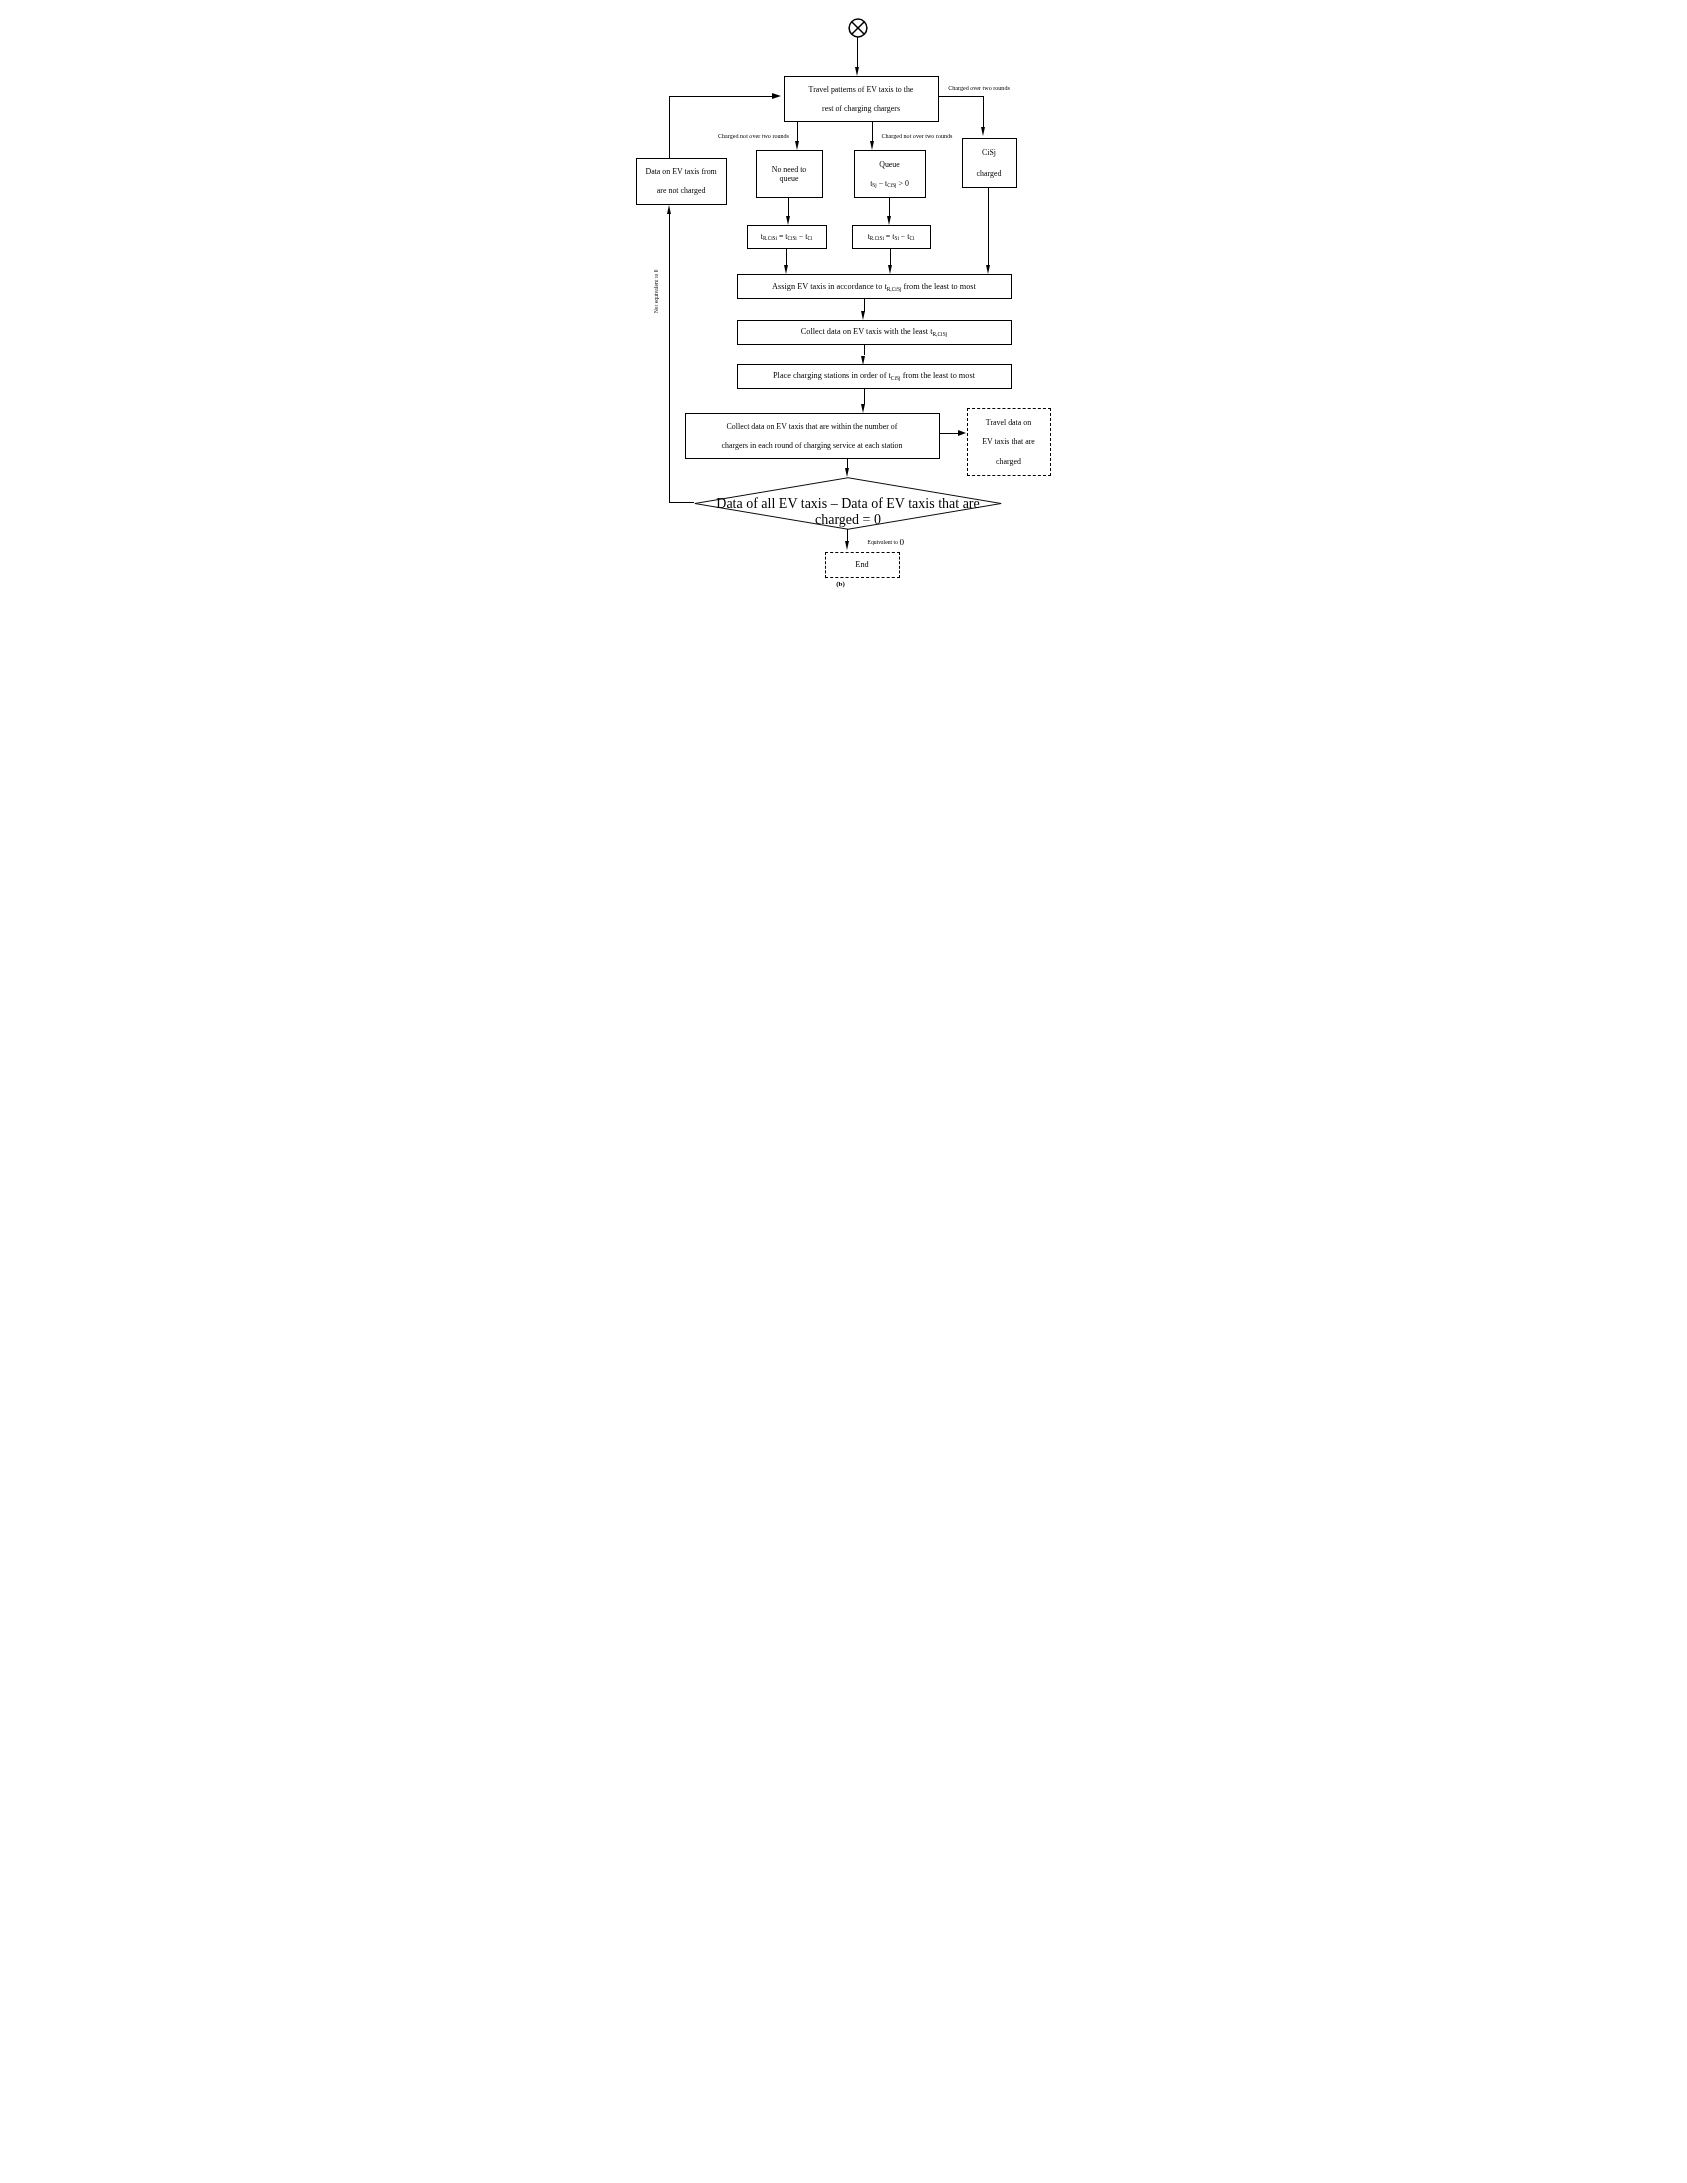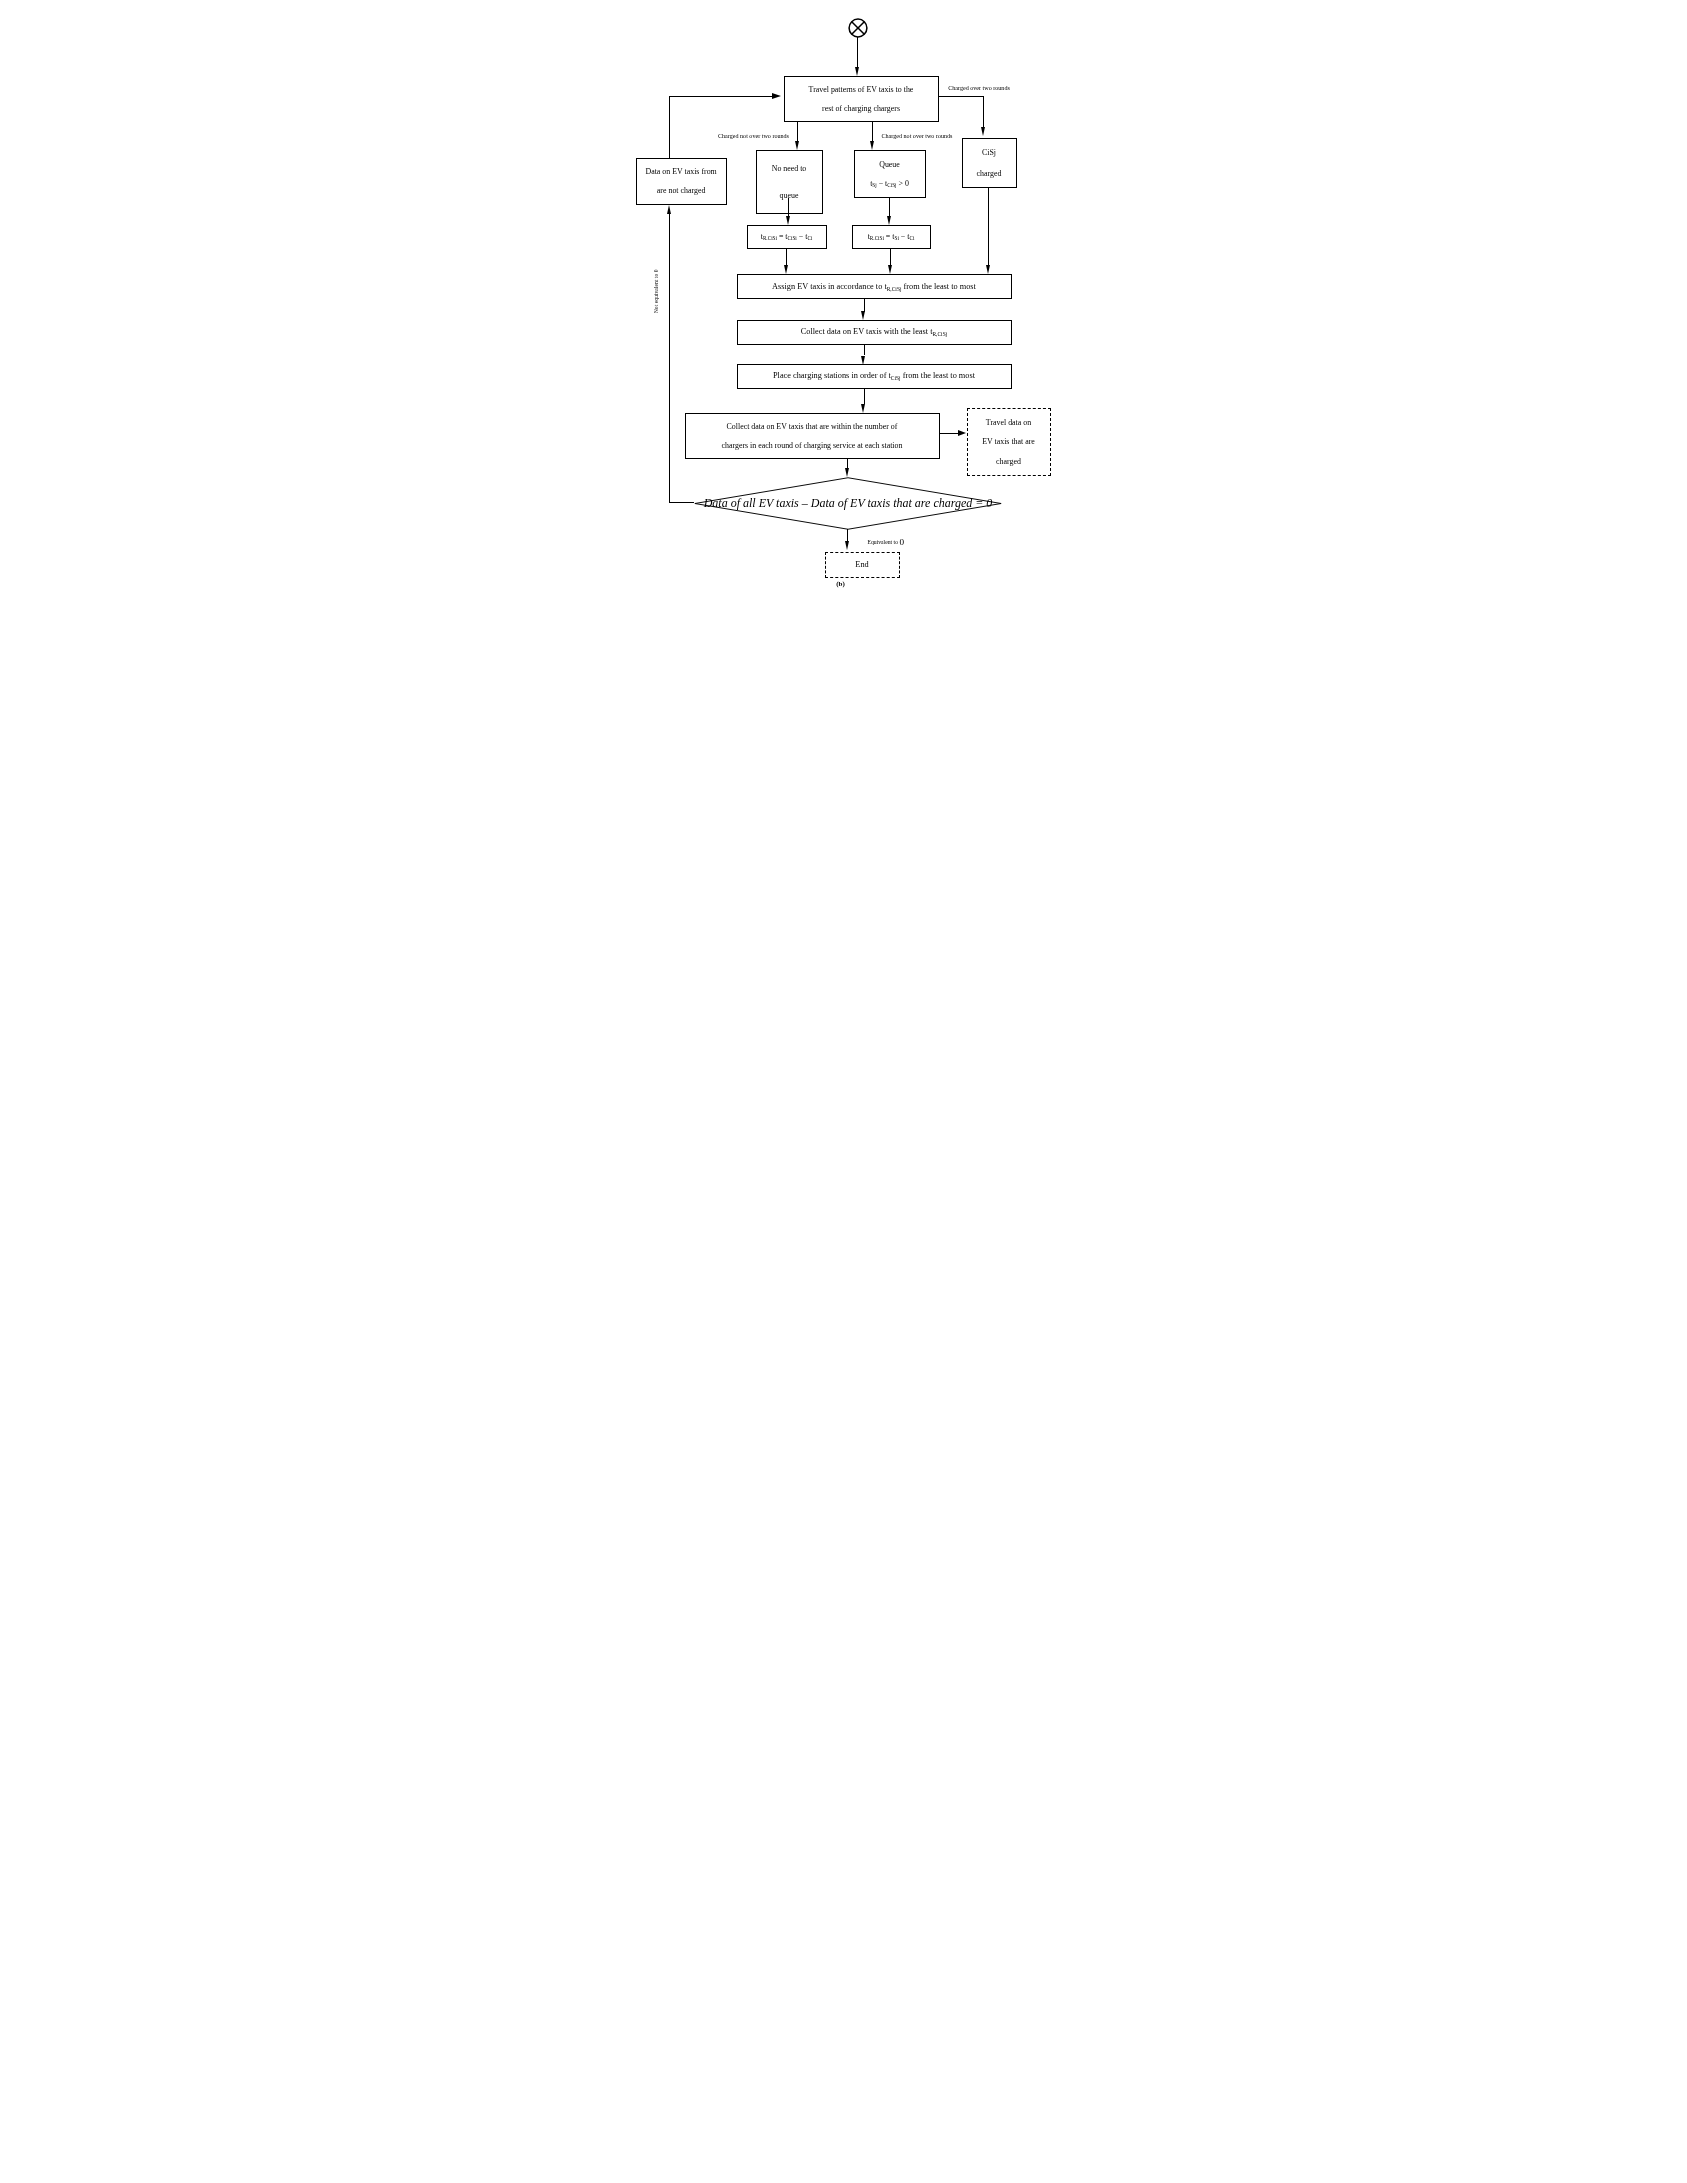--- a/index.html
+++ b/index.html
@@ -30,22 +30,21 @@
   .rot{
     position:absolute;left:-19px;top:271px;width:87px;height:8.7px;
     font-size:5.7px;text-align:center;
     transform:rotate(-90deg);transform-origin:center center;
   }
   .equiv{position:absolute;left:235px;top:522px;font-size:5.7px;}
   .equiv .big-zero{font-size:9.2px;line-height:1;vertical-align:-0.9px;}
   .caption{position:absolute;left:186px;top:564px;width:44px;text-align:center;font-size:7px;font-weight:bold;}
   .diamond-text{
     position:absolute;left:70px;top:480px;width:291px;text-align:center;
-    font-size:12px;
-    font-style:italic;
+    font-size:14px;
   }
   svg{display:block;}
 </style>
 </head>
 <body>
 
 <div class="canvas">
 
   <svg class="abs" style="left:215px;top:2.2px;" width="20" height="20" viewBox="0 0 46 46">
     <circle cx="23" cy="23" r="20.5" fill="none" stroke="#000" stroke-width="3.5"></circle>
@@ -75,21 +74,21 @@
   <div class="ah-d" style="left:353px;top:249px;"></div>
 
   <div class="lbl" style="left:78px;top:117px;width:86px;">Charged not over two rounds</div>
   <div class="vline" style="left:164px;top:106px;width:0.9px;height:19px;"></div>
   <div class="ah-d" style="left:162px;top:125px;"></div>
 
   <div class="lbl" style="left:241px;top:117px;width:87px;">Charged not over two rounds</div>
   <div class="vline" style="left:239px;top:106px;width:0.9px;height:19px;"></div>
   <div class="ah-d" style="left:237px;top:125px;"></div>
 
-  <div class="box" style="left:123px;top:134px;width:67px;height:64px;padding:3.5px 0.9px;">
+  <div class="box" style="left:123px;top:134px;width:67px;height:48px;padding:3.5px 0.9px;justify-content:center;">
     <div>No need to</div>
     <div>queue</div>
   </div>
 
   <div class="box" style="left:221px;top:134px;width:72px;height:48px;padding:3.5px 0.9px;">
     <div>Queue</div>
     <div class="formula">
       <span>t</span><span class="sub">Sj</span><span> − t</span><span class="sub">CiSj</span><span> &gt; 0</span>
     </div>
   </div>

